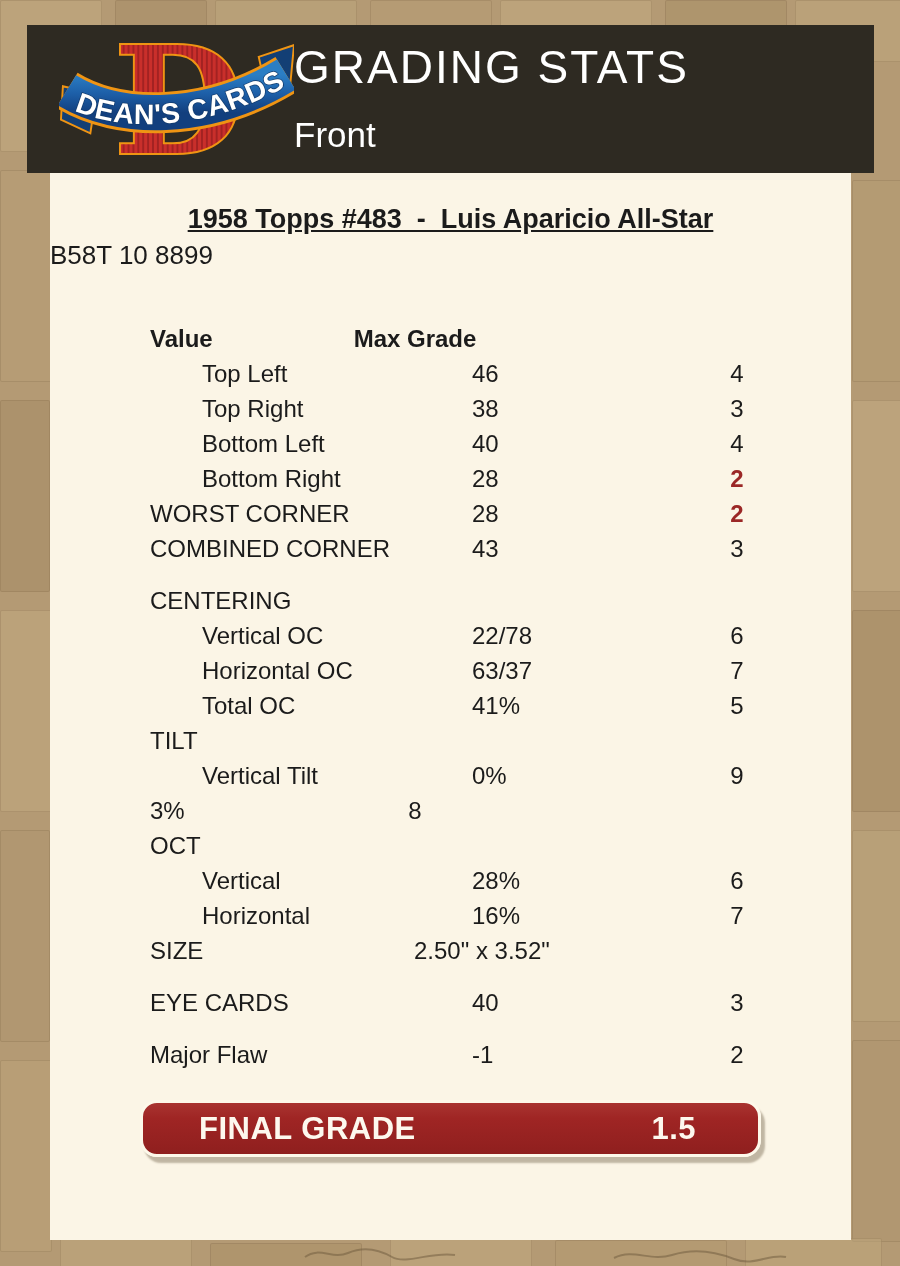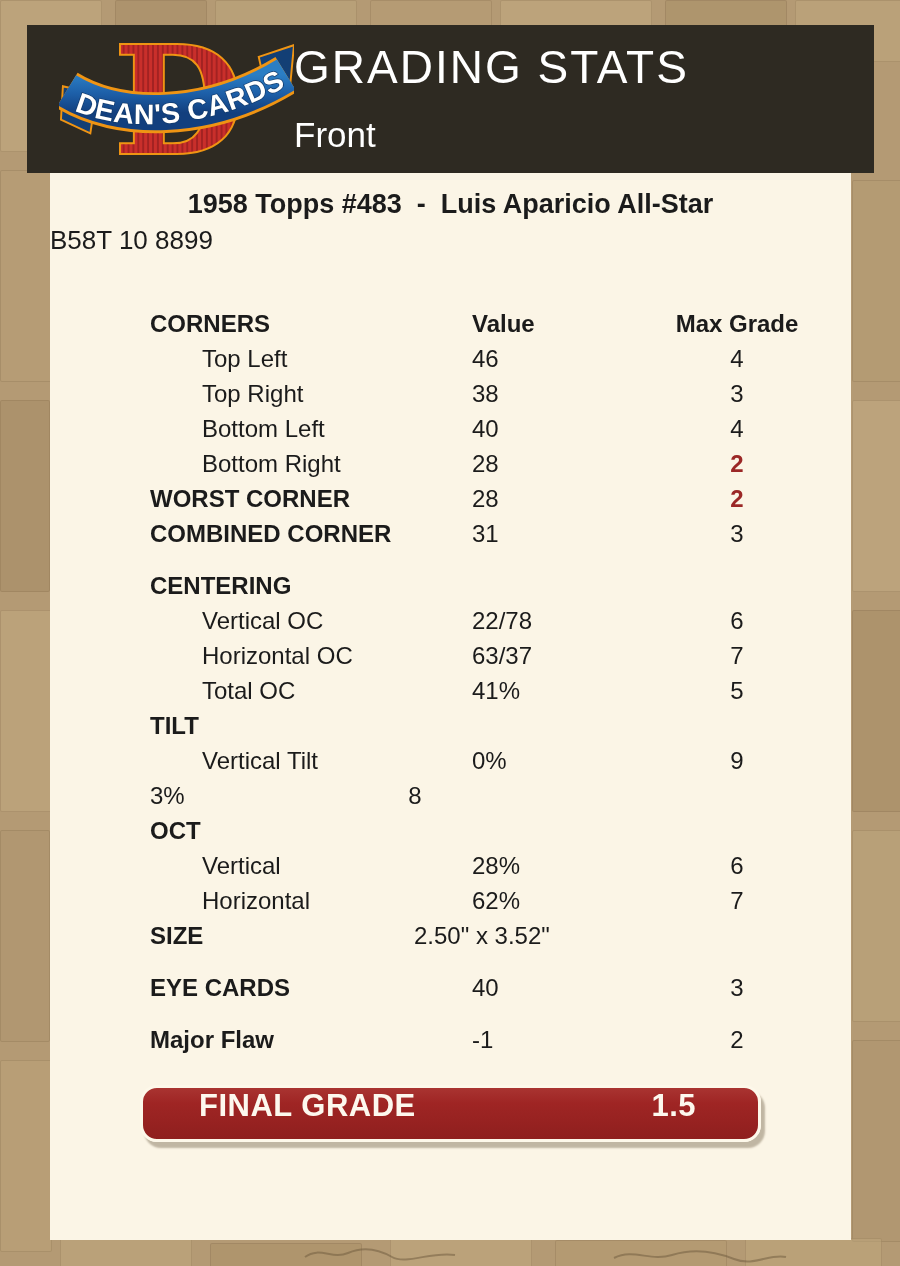--- a/index.html
+++ b/index.html
@@ -19,41 +19,41 @@
   }
   .logo{width:235px;height:142px;margin-left:32px;flex:0 0 auto;}
   .header-text{flex:1;text-align:left;color:#ffffff;margin-right:30px;}
   .header-title{font-size:46px;letter-spacing:2px;line-height:1.05;}
   .header-sub{font-size:35px;margin-top:24px;}
   
   .panel{
     position:absolute;left:50px;top:173px;width:801px;height:1067px;
     background:#fbf5e6;color:#1b1b1b;
   }
-  .card-title{margin-top:16px;text-align:center;font-size:27px;font-weight:bold;}
+  .card-title{margin-top:31px;text-align:center;font-size:27px;font-weight:bold;text-decoration:underline;}
   .card-code{margin-top:5px;font-size:26px;}
   
   .stats{margin:50px 0 0 100px;width:682px;}
   .row{display:flex;align-items:center;height:35px;font-size:24px;}
   .row .lbl{flex:1;text-align:left;}
   .row .val{width:170px;text-align:left;}
   .row .max{width:190px;text-align:center;}
   .row.indent .lbl{padding-left:52px;box-sizing:border-box;}
-  .row.section .lbl{font-weight:bold;}
+  .row.section .lbl{font-weight:normal;}
   .row.header-row{font-weight:bold;}
   .row .max.red{color:#9b2726;font-weight:bold;}
   .row .val.size-val{position:relative;left:-58px;}
   .spacer{height:17px;}
   
   .final-grade{
     margin:28px auto 0;width:497px;height:51px;
     background:linear-gradient(#a93431,#9f2524 30%,#8f1f1e);
     border:3px solid #fdf8ea;border-radius:17px;
     box-shadow:4px 6px 2px #c0b6a3;
-    display:flex;justify-content:space-between;
+    display:flex;align-items:center;justify-content:space-between;
     padding:0 62px 0 56px;box-sizing:content-box;
     color:#fdf8ee;font-weight:bold;font-size:31px;letter-spacing:.5px;
   }
 </style>
 </head>
 <body>
 
 <div class="collage">
   <i class="bgcard" style="left:0;top:0;width:100px;height:150px;background:#c3ab82;"></i>
   <i class="bgcard" style="left:115px;top:0;width:90px;height:55px;background:#a98f68;"></i>
@@ -113,21 +113,20 @@
     <div class="header-sub">Front</div>
   </div>
 </div>
 
 <div class="panel">
   <div class="card-title">1958 Topps #483&nbsp; - &nbsp;Luis Aparicio All-Star</div>
   <div class="card-code">B58T 10 8899</div>
 
   <div class="stats">
     <div class="row header-row">
-      <span class="lbl">CORNERS</span>
       <span class="val">Value</span>
       <span class="max">Max Grade</span>
     </div>
 
     <div class="row indent">
       <span class="lbl">Top Left</span>
       <span class="val">46</span>
       <span class="max">4</span>
     </div>
     <div class="row indent">
@@ -145,21 +144,21 @@
       <span class="val">28</span>
       <span class="max red">2</span>
     </div>
     <div class="row section">
       <span class="lbl">WORST CORNER</span>
       <span class="val">28</span>
       <span class="max red">2</span>
     </div>
     <div class="row section">
       <span class="lbl">COMBINED CORNER</span>
-      <span class="val">31</span>
+      <span class="val">43</span>
       <span class="max">3</span>
     </div>
 
     <div class="spacer"></div>
 
     <div class="row section">
       <span class="lbl">CENTERING</span>
       <span class="val"></span>
       <span class="max"></span>
     </div>
@@ -197,21 +196,21 @@
       <span class="val"></span>
       <span class="max"></span>
     </div>
     <div class="row indent">
       <span class="lbl">Vertical</span>
       <span class="val">28%</span>
       <span class="max">6</span>
     </div>
     <div class="row indent">
       <span class="lbl">Horizontal</span>
-      <span class="val">62%</span>
+      <span class="val">16%</span>
       <span class="max">7</span>
     </div>
     <div class="row section">
       <span class="lbl">SIZE</span>
       <span class="val size-val">2.50" x 3.52"</span>
       <span class="max"></span>
     </div>
 
     <div class="spacer"></div>
 

